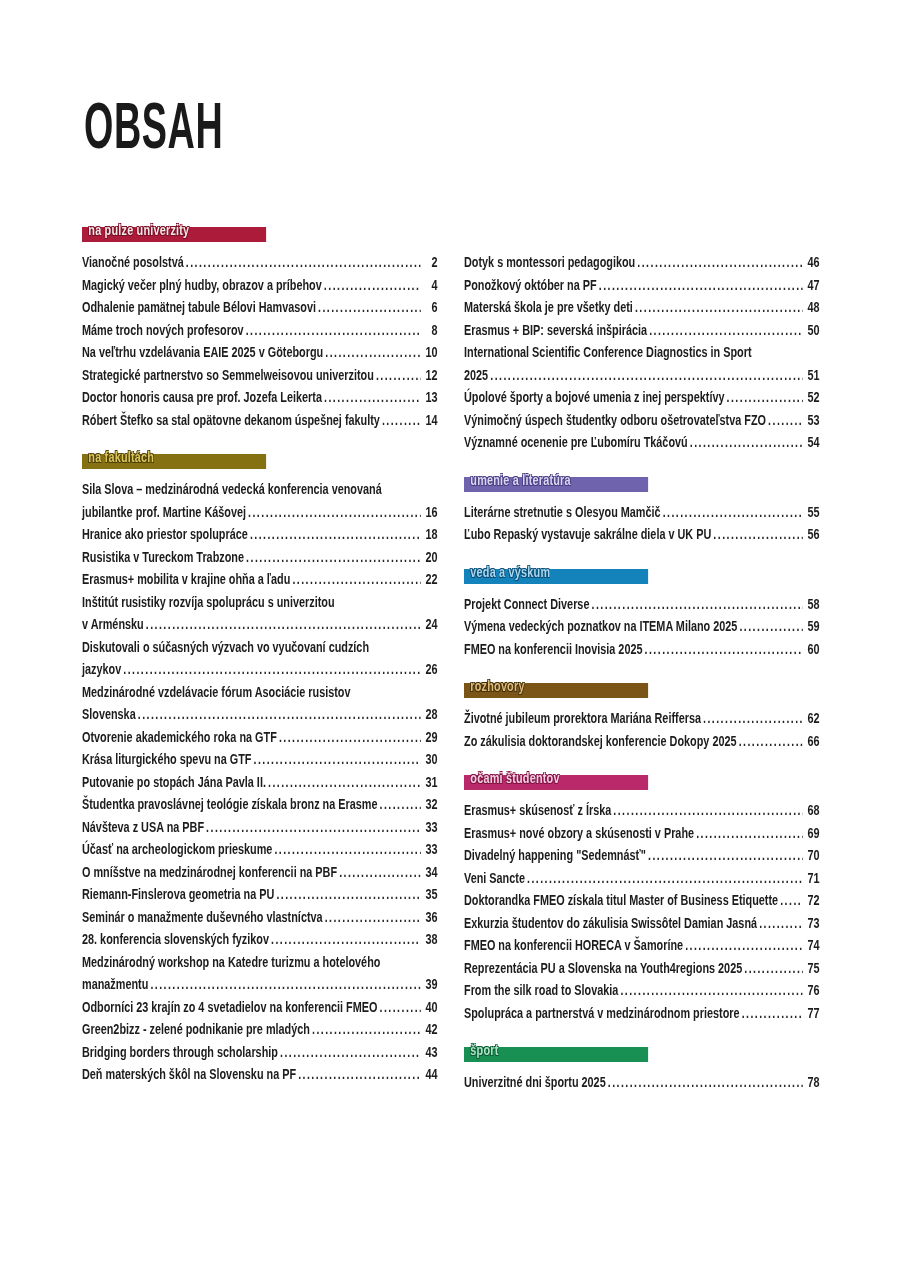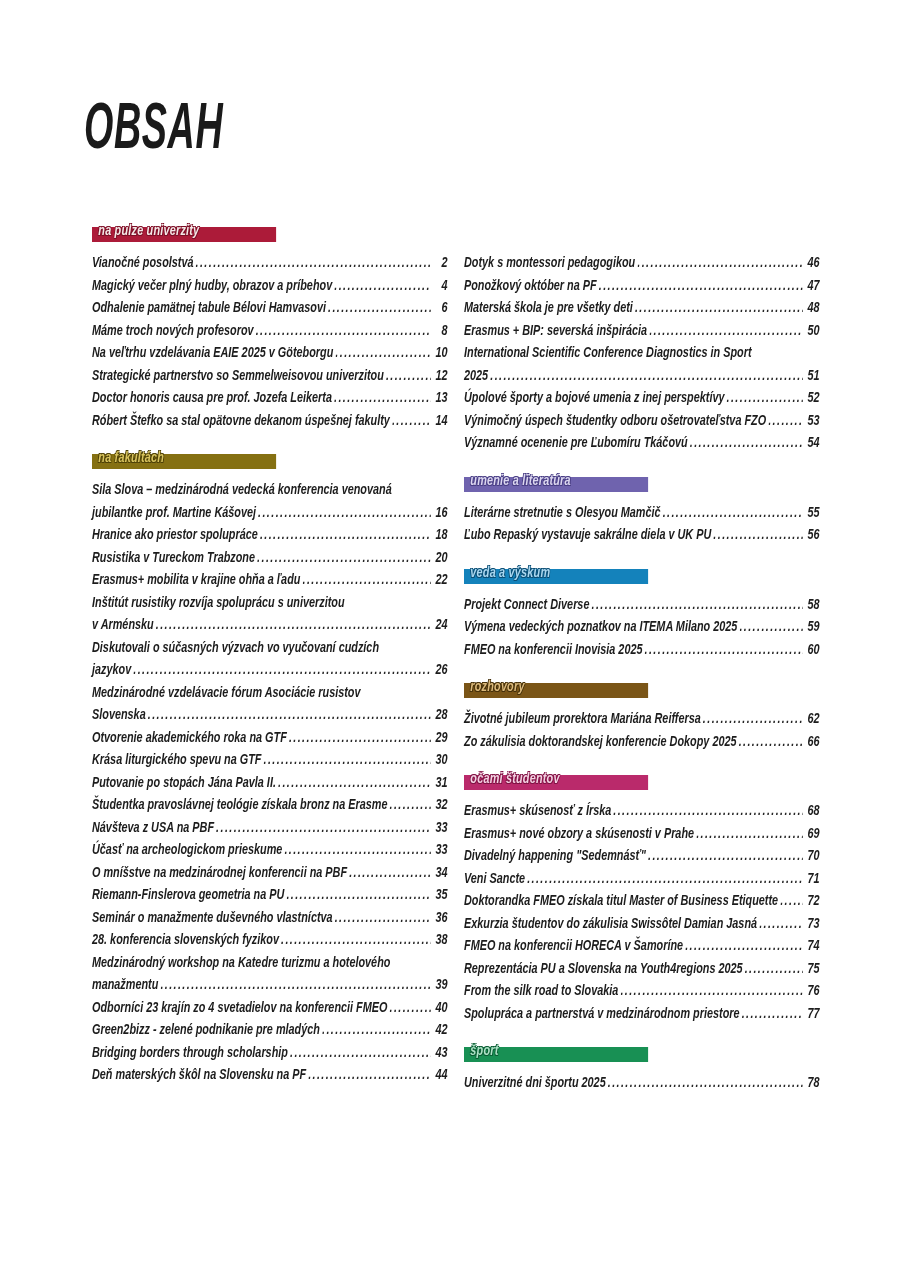--- a/index.html
+++ b/index.html
@@ -3,31 +3,30 @@
 <meta charset="utf-8">
 <style>
   html,body { margin:0; padding:0; background:#ffffff; }
   .page {
     position: relative;
     width: 900px; height: 1274px;
     background: #ffffff;
     overflow: hidden;
     font-family: "Liberation Sans", "DejaVu Sans", sans-serif;
     color: #1c1c1c;
-    font-style: italic;
   }
   .doc-title {
     position: absolute; left: 84px; top: 94px;
     font-size: 64px; font-weight: 700; letter-spacing: 1px;
     color: #1a1a1a; line-height: 1;
     transform: scaleX(0.59); transform-origin: 0 0;
     white-space: nowrap;
   }
   .col { position: absolute; top: 227px; }
-  #col-left  { left: 92px; }
+  #col-left  { left: 82px; }
   #col-right { left: 464px; }
   .col-inner {
     width: 508px;
     transform: scaleX(0.70); transform-origin: 0 0;
   }
   .spacer { height: 24px; }
   .sec { margin: 23px 0 9px 0; }
   .sec:first-child { margin-top: 0; }
   .bar {
     position: relative;

